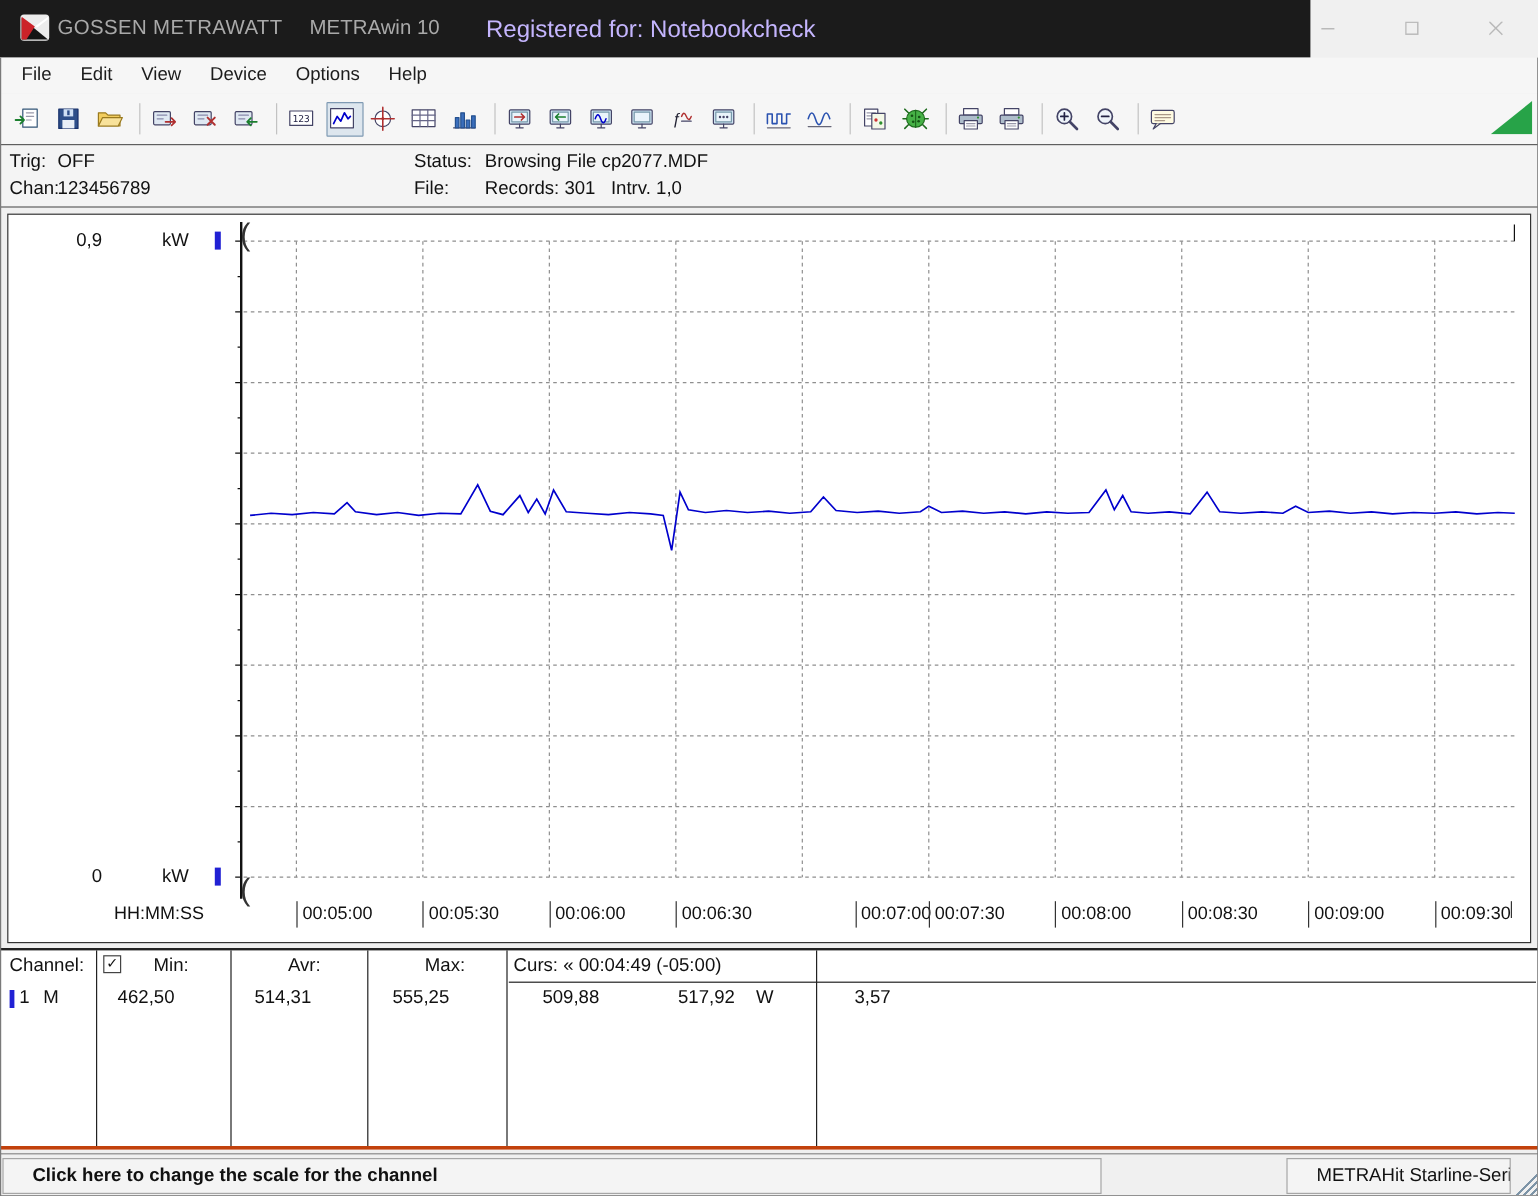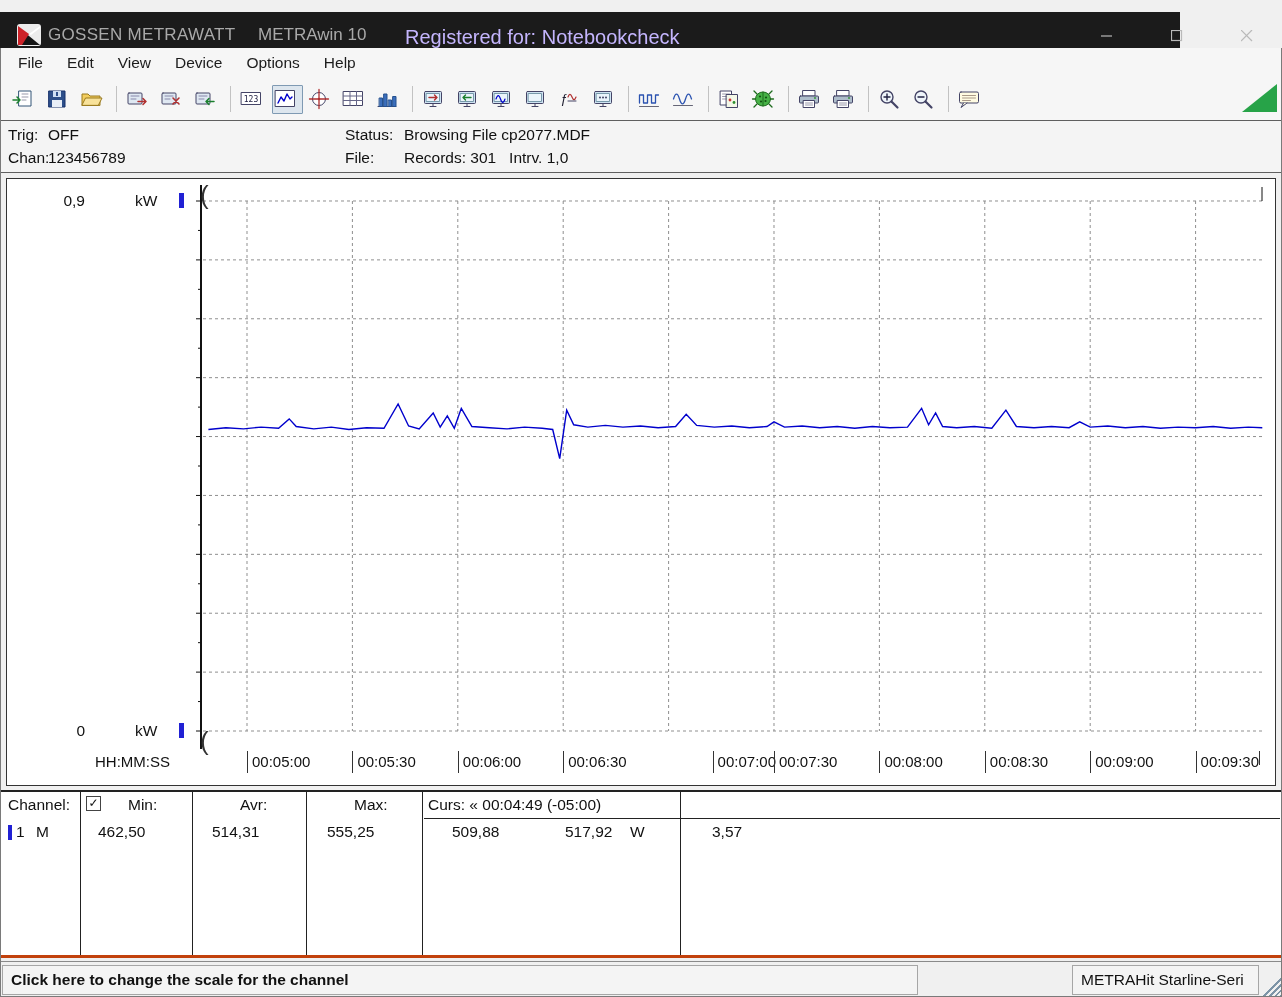--- a/index.html
+++ b/index.html
@@ -1,20 +1,20 @@
 <!DOCTYPE html>
 <html><head>
 <meta charset="utf-8">
 <style>
 *{margin:0;padding:0;box-sizing:border-box}
 html,body{width:1282px;height:997px}
 body{font-family:"Liberation Sans",sans-serif;background:#f0f0f0;color:#111;position:relative;overflow:hidden}
 .frame{position:absolute;left:0;top:48px;width:1282px;height:949px;border:1px solid #7a7a7a;border-top:none;pointer-events:none;z-index:50}
 
-.titlebar{position:absolute;left:0;top:12px;width:1180px;height:48px;background:#1b1b1b;color:#a8a8a8}
+.titlebar{position:absolute;left:0;top:0;width:1092px;height:48px;background:#1b1b1b;color:#a8a8a8}
 .brand{position:absolute;left:48px;top:13px;font-size:17px;letter-spacing:.3px;color:#a9a9a9}
 .app-name{position:absolute;left:258px;top:13px;font-size:17px;color:#a9a9a9}
 .registered{position:absolute;left:405px;top:14px;font-size:20px;color:#c4b5fd}
 .logo{position:absolute;left:16px;top:11px}
 .winbtn{position:absolute;top:0;width:70px;height:48px;display:flex;align-items:center;justify-content:center;cursor:default}
 .winbtn svg{stroke:#b9b9b9;stroke-width:1.2;fill:none}
 
 .menubar{position:absolute;left:0;top:48px;width:100%;height:30px;background:#f6f6f6;display:flex;align-items:center;padding-left:6px}
 .menu-item{padding:4px 12px;font-size:15.5px;color:#1c1c1c}
 
@@ -41,21 +41,21 @@
 .axistick{stroke:#111;stroke-width:1}
 
 .datatable{position:absolute;left:0;top:790px;width:1282px;height:168px;background:#fff;border-top:2px solid #222;border-bottom:3px solid #c2410c;font-size:15.5px}
 .vline{position:absolute;top:0;width:1px;height:100%;background:#222}
 .tcell{position:absolute;white-space:pre}
 .curs-underline{position:absolute;left:424px;top:26px;width:856px;height:1px;background:#222}
 .chkbox{position:absolute;left:86px;top:4px;width:15px;height:15px;border:1px solid #444;font-size:12px;line-height:13px;text-align:center;background:#fff}
 .chmark{position:absolute;left:8px;top:33px;width:4px;height:15px;background:#2121d4}
 
 .statusbar{position:absolute;left:0;top:961px;width:100%;height:36px;background:#f0f0f0;border-top:1px solid #8a8a8a}
-.sbcell{position:absolute;top:3px;height:30px;border:1px solid #a6a6a6;background:#f4f4f4;display:flex;align-items:center;padding:0 8px;font-size:15.5px;white-space:nowrap;overflow:hidden}
+.sbcell{position:absolute;top:3px;height:30px;border:1px solid #a6a6a6;background:#f4f4f4;display:flex;align-items:center;padding:0 24px;font-size:15.5px;white-space:nowrap;overflow:hidden}
 .sb-left{left:2px;width:916px;font-weight:700}
 .sb-right{left:1072px;width:187px}
 .grip{position:absolute;right:1px;bottom:1px;width:19px;height:19px;clip-path:polygon(100% 0,100% 100%,0 100%);background:repeating-linear-gradient(135deg,#f0f0f0 0 2px,#7d94a7 2px 4px)}
 </style>
 </head>
 <body>
 
 <div class="frame"></div>
 
 <div class="titlebar">

